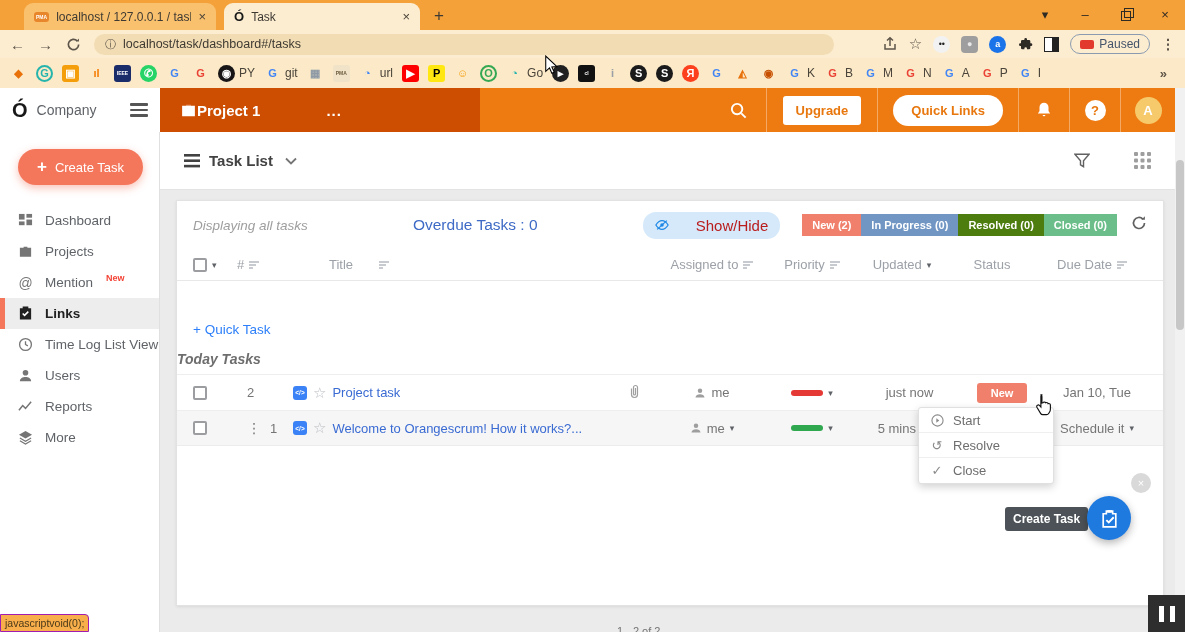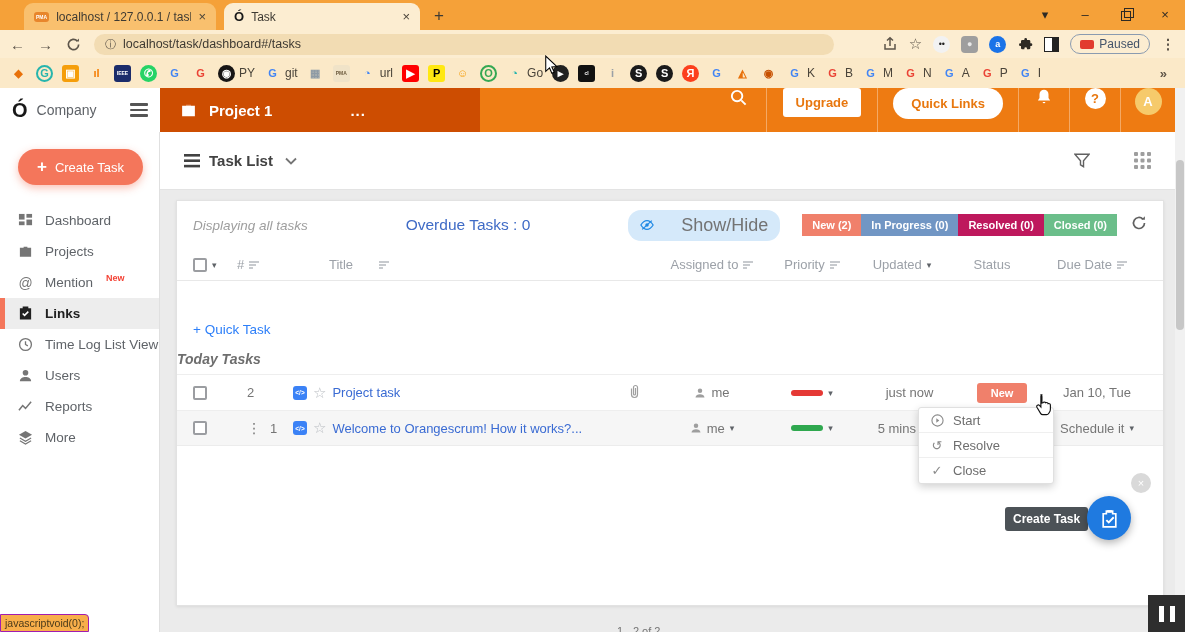--- a/index.html
+++ b/index.html
@@ -38,24 +38,24 @@
   .bm-lb { font-size:12px; color:#4A443A;text-align:center; }
   .bm-overflow { position:absolute; right:18px; font-size:13px; color:#5F5548; font-weight:bold; }
 
   
   .appbar { position:absolute; left:0; top:88px; width:1175px; height:44px; background:#EE7B12; display:flex; align-items:stretch; }
   .brand { width:160px; background:#FFFFFF; display:flex; align-items:center; padding:0 12px; gap:9px; }
   .brand .logo { font-size:20px; font-weight:bold; color:#181818; }
   .brand .nm { font-size:14px; color:#5F6368; flex:1; }
   .hamburger { width:18px; }
   .hamburger div { height:2.5px; background:#555; margin:3px 0; border-radius:1px; }
-  .proj { width:320px; background:#CD4D01; color:#fff; display:flex; align-items:center; padding:0 20px; gap:12px; }
+  .proj { width:320px; background:#CD4D01; color:#fff; display:flex; align-items:center; padding:0 20px; gap:0; }
   .proj .pname { font-size:15px; font-weight:bold; }
   .proj .pdots { margin-left:66px; font-size:15px; font-weight:bold; letter-spacing:1px; }
-  .hdr-actions { margin-left:auto; display:flex; align-items:flex-start; height:44px; }
+  .hdr-actions { margin-left:auto; display:flex; align-items:center; height:44px; }
   .hdiv { width:1px; height:44px; background:rgba(255,255,255,.35); }
   .hbtn { display:flex; align-items:center; justify-content:center; }
   .search-blk { width:54px; }
   .upgrade-btn { background:#fff; color:#E8770E; font-size:13px; font-weight:bold; border:none; border-radius:3px; padding:7px 13px; margin:0 16px; }
   .quicklinks-btn { background:#fff; color:#E8770E; font-size:13px; font-weight:bold; border:none; border-radius:16px; padding:8px 18px; margin:0 15px; }
   .bell-blk { width:50px; }
   .q-blk { width:50px; }
   .q-circle { width:21px; height:21px; background:#fff; color:#E8770E; border-radius:50%; font-size:13px; font-weight:bold; display:flex; align-items:center; justify-content:center; }
   .avatar-blk { width:54px; }
   .avatar { width:27px; height:27px; border-radius:50%; background:#F6CA6B; color:#fff; font-size:13px; font-weight:bold; display:flex; align-items:center; justify-content:center; }
@@ -77,21 +77,21 @@
   .viewbar .vtitle { font-size:15px; font-weight:bold; color:#424242; }
   .viewbar .vchev { margin-left:12px; }
   .vb-right { margin-left:auto; display:flex; align-items:center; gap:44px; }
 
   
   .panel { position:absolute; left:176px; top:200px; width:988px; height:406px; background:#fff; border:1px solid #E2E2E2; box-shadow:0 1px 3px rgba(0,0,0,.08); }
   .p-head { height:48px; display:flex; align-items:center; padding:0 16px; }
   .displaying { font-size:13.5px; font-style:italic; color:#9E9E9E; }
   .overdue { flex:1; text-align:center; font-size:15.5px; color:#3F6BC6; }
   .showhide { display:flex; align-items:center; gap:6px; background:#D5E9FA; border-radius:13px; padding:5px 12px; margin-right:22px; }
-  .showhide span { font-size:18px; color:#737373;margin-left:21px; }
+  .showhide span { font-size:15px; color:#b91c1c;margin-left:21px; }
   .hbadges { display:flex; }
   .hb { color:#fff; font-size:11px; font-weight:bold; padding:5px 10px; white-space:nowrap; }
   .refresh-blk { margin-left:14px; }
 
   .thead, .trow { display:grid; grid-template-columns:44px 56px 1fr 110px 90px 90px 90px 110px; align-items:center; padding:0 16px; }
   .thead { height:32px; color:#9CA1A8; font-size:13px; border-bottom:1px solid #E8E8E8; }
   .hcell { display:flex; align-items:center; gap:5px; }
   .c-center { justify-content:center; }
   .checkbox { width:14px; height:14px; border:2px solid #9B9DA1; border-radius:2px; background:#fff; }
   .caret { font-size:9px; color:#5F6368; }
@@ -452,21 +452,21 @@
       <svg width="14" height="12" viewBox="0 0 16 12">
           <path d="M1 6c2-3.3 4.5-5 7-5s5 1.7 7 5c-2 3.3-4.5 5-7 5S3 9.3 1 6z" fill="none" stroke="#1E88E5" stroke-width="1.4"></path>
           <circle cx="8" cy="6" r="2" fill="#1E88E5"></circle>
           <path d="M2.5 11L13.5 1" stroke="#1E88E5" stroke-width="1.4"></path>
         </svg>
       <span>Show/Hide</span>
     </div>
     <div class="hbadges">
       <span class="hb" style="background: rgb(240, 128, 107);">New (2)</span>
       <span class="hb" style="background: rgb(113, 150, 196);">In Progress (0)</span>
-      <span class="hb" style="background: #be185d;">Resolved (0)</span>
+      <span class="hb" style="background: #4d7c0f;">Resolved (0)</span>
       <span class="hb" style="background: rgb(107, 190, 138);">Closed (0)</span>
     </div>
     <div class="refresh-blk">
       <svg width="16" height="16" viewBox="0 0 16 16">
           <path d="M13.5 8a5.5 5.5 0 1 1-1.6-3.9" fill="none" stroke="#616161" stroke-width="1.7"></path>
           <path d="M13.9 1.2v3.5h-3.5z" fill="#616161"></path>
         </svg>
     </div>
   </div>
 

